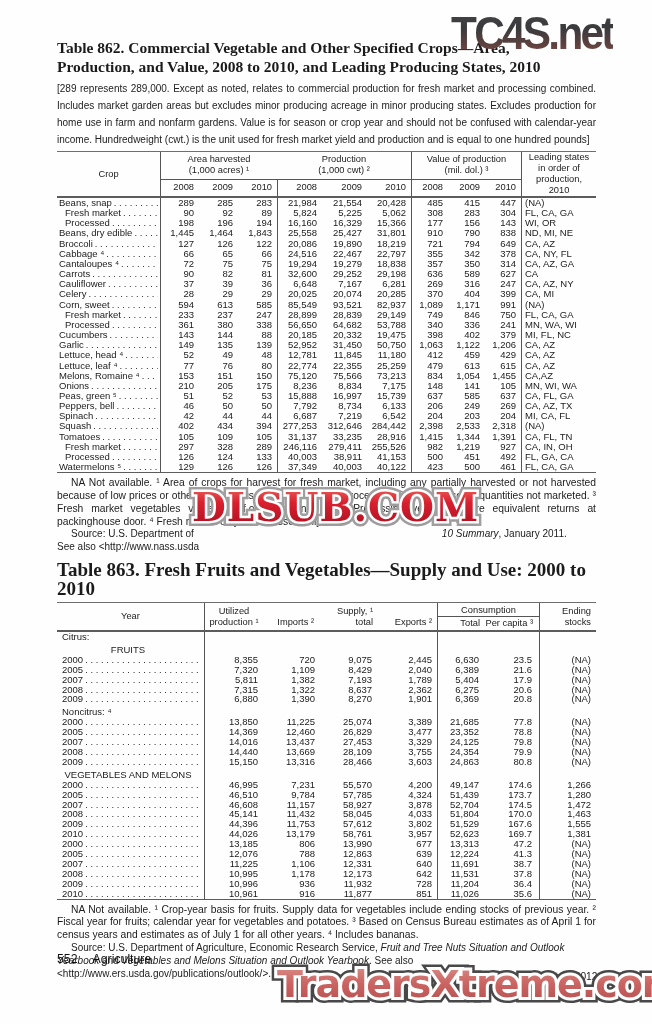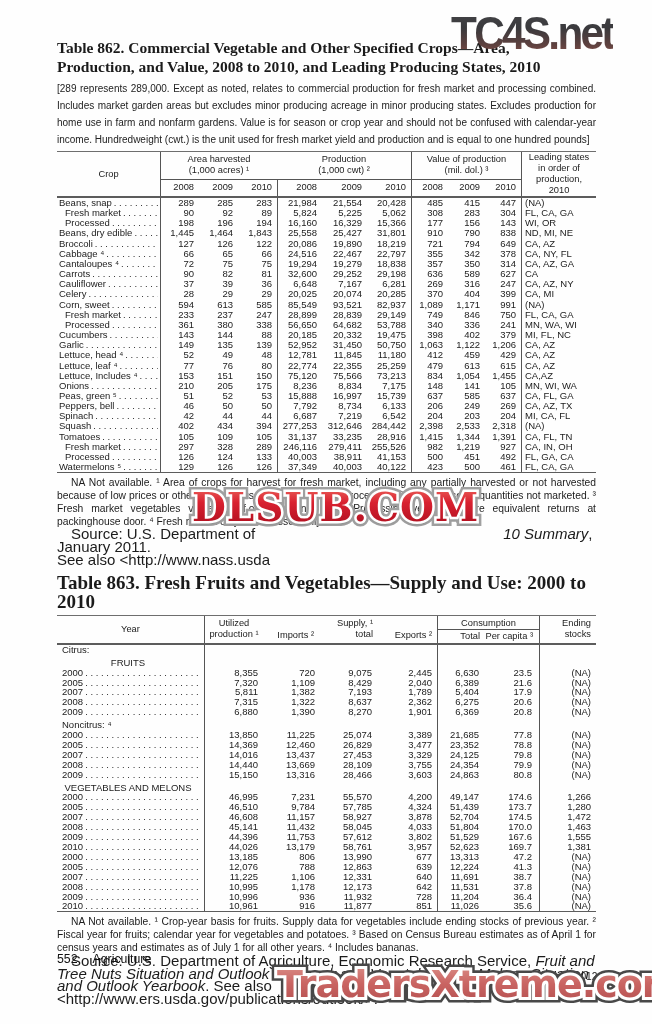--- a/index.html
+++ b/index.html
@@ -50,21 +50,21 @@
   .hend{grid-column:8;grid-row:1/3;border-left:1px solid #555;display:flex;align-items:center;
         justify-content:flex-end;text-align:right;white-space:pre-line;padding-right:5px;}
   .r863 .cell{line-height:9.9px;}
   .r863.gap > .cell{padding-top:3px;}
   .ycell{display:flex;align-items:baseline;padding-left:5px;overflow:hidden;white-space:nowrap;}
   .ycell .ylbl-c{width:100%;text-align:center;padding-right:10px;}
   .pc{padding-right:7px;}
 
   
   .fn{font-size:10.3px;line-height:12.8px;text-align:justify;margin:4px 0 0 0;text-indent:14px;}
-  .src{font-size:15px;line-height:12.8px;margin:0;}
+  .src{font-size:10px;line-height:12.8px;margin:0;}
   .src .tind{display:inline-block;width:14px;}
   .gapspan{display:inline-block;width:248px;}
 
   
   .pgfoot{position:absolute;left:57px;top:952px;font-size:12.3px;color:#111;}
   .pgfoot .pnum{margin-right:15px;}
   .census{position:absolute;left:295px;top:971px;font-size:10.2px;color:#222;}
 
   
   .wm{position:absolute;z-index:6;pointer-events:none;width:0;height:0;}
@@ -384,21 +384,21 @@
           <div class="cell num divl">22,774</div>
           <div class="cell num">22,355</div>
           <div class="cell num">25,259</div>
           <div class="cell num divl">479</div>
           <div class="cell num">613</div>
           <div class="cell num">615</div>
           <div class="cell states divl">CA, AZ</div>
         </div>
         <div class="t-row g862">
           <div class="cell crop">
-            <span class="lbl">Lettuce, Includes ⁴</span>
+            <span class="lbl">Melons, Romaine ⁴</span>
             <span class="dots"></span>
           </div>
           <div class="cell num divl">153</div>
           <div class="cell num">151</div>
           <div class="cell num">150</div>
           <div class="cell num divl">75,120</div>
           <div class="cell num">75,566</div>
           <div class="cell num">73,213</div>
           <div class="cell num divl">834</div>
           <div class="cell num">1,054</div>

